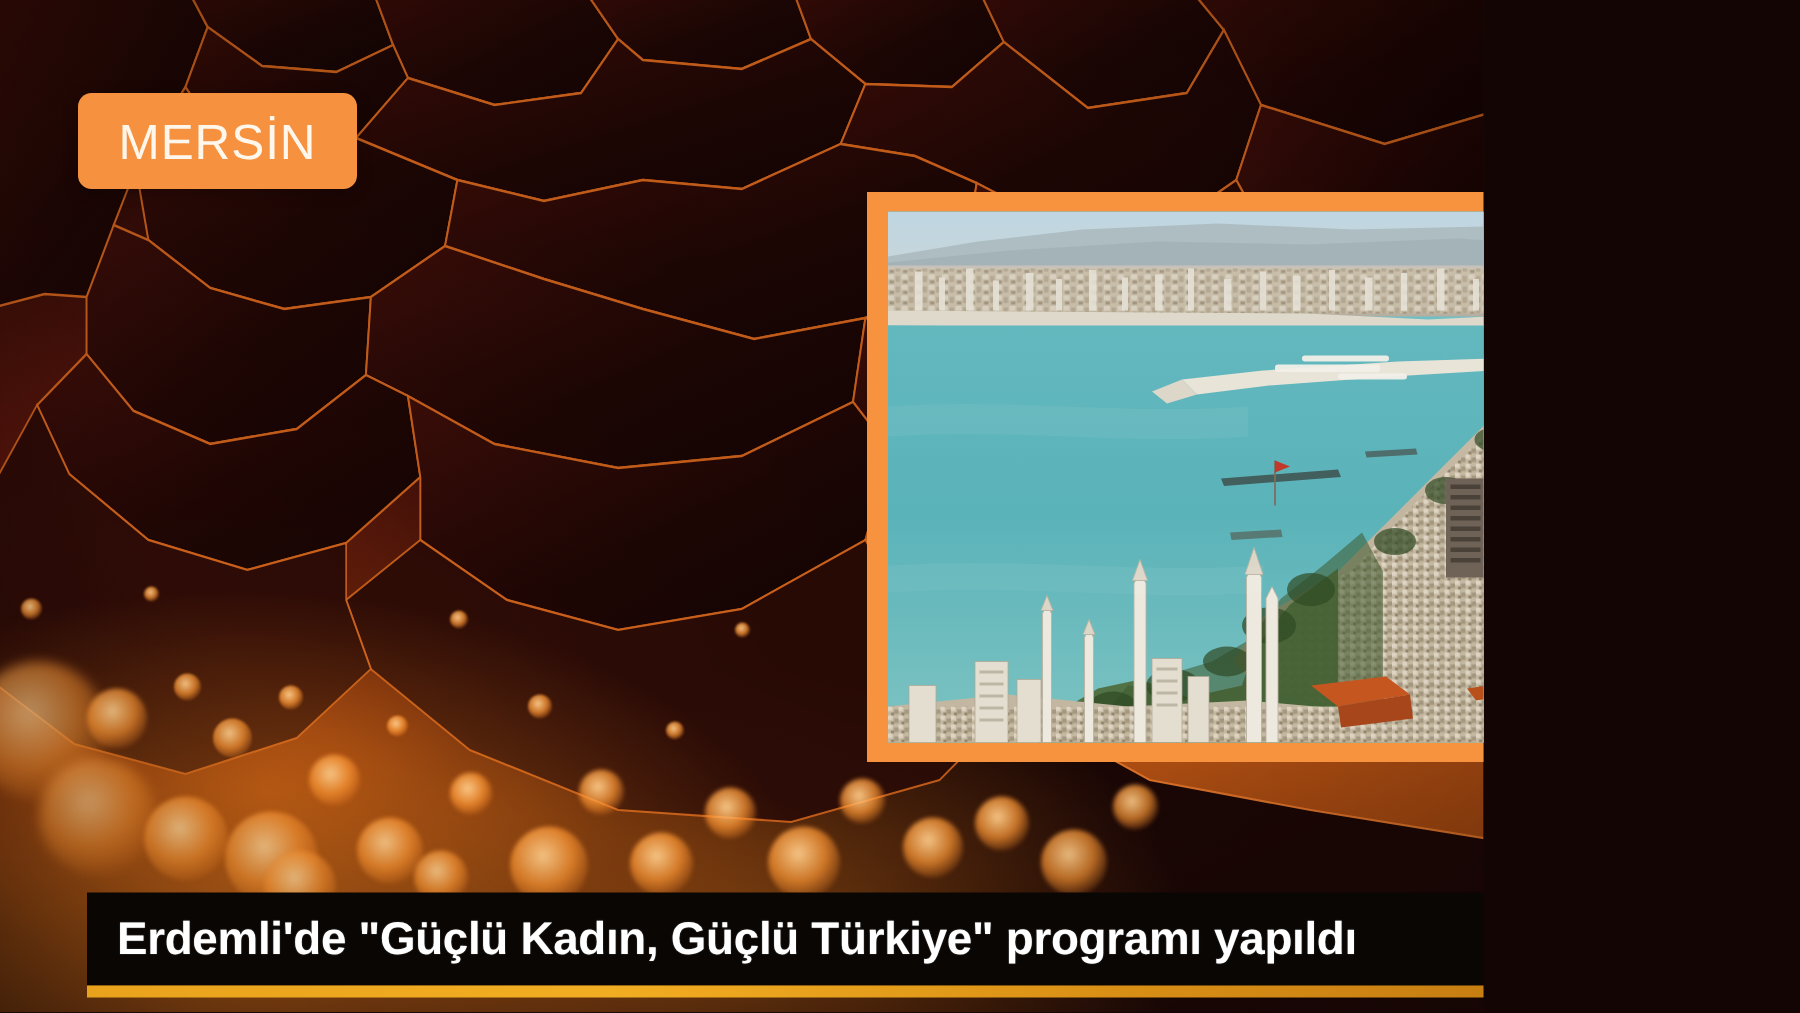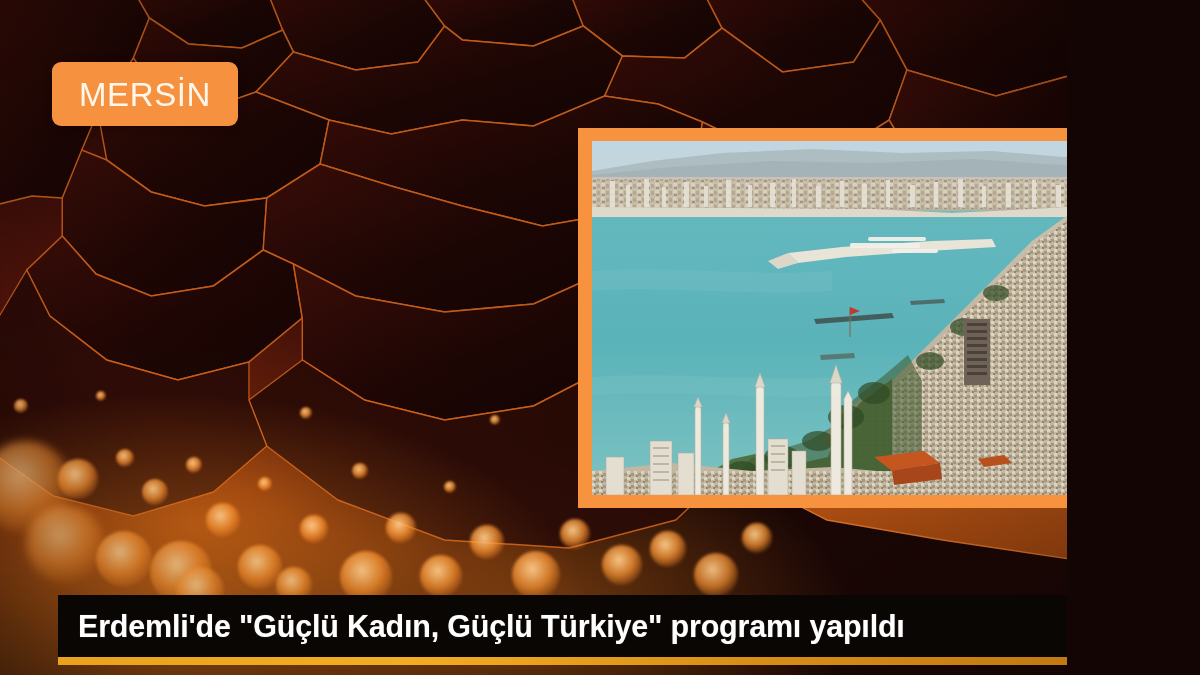--- a/index.html
+++ b/index.html
@@ -1,21 +1,21 @@
 <!DOCTYPE html>
 <html><head>
 <meta charset="utf-8">
 <style>
   * { margin:0; padding:0; box-sizing:border-box; }
   html,body { width:1200px; height:675px; overflow:hidden; background:#120504; }
   body { font-family:"Liberation Sans", sans-serif; }
 
   #stage {
     position:relative;
-    width:1067px; height:675px;
+    width:989px; height:675px;
     overflow:hidden;
     background:#140604;
   }
 
   
   .bg-base {
     position:absolute; inset:0;
     background:
       radial-gradient(ellipse 55% 45% at 18% 78%, rgba(255,120,20,0.55) 0%, rgba(180,70,10,0.22) 45%, rgba(0,0,0,0) 72%),
       radial-gradient(ellipse 40% 38% at 52% 92%, rgba(255,140,30,0.40) 0%, rgba(0,0,0,0) 70%),

